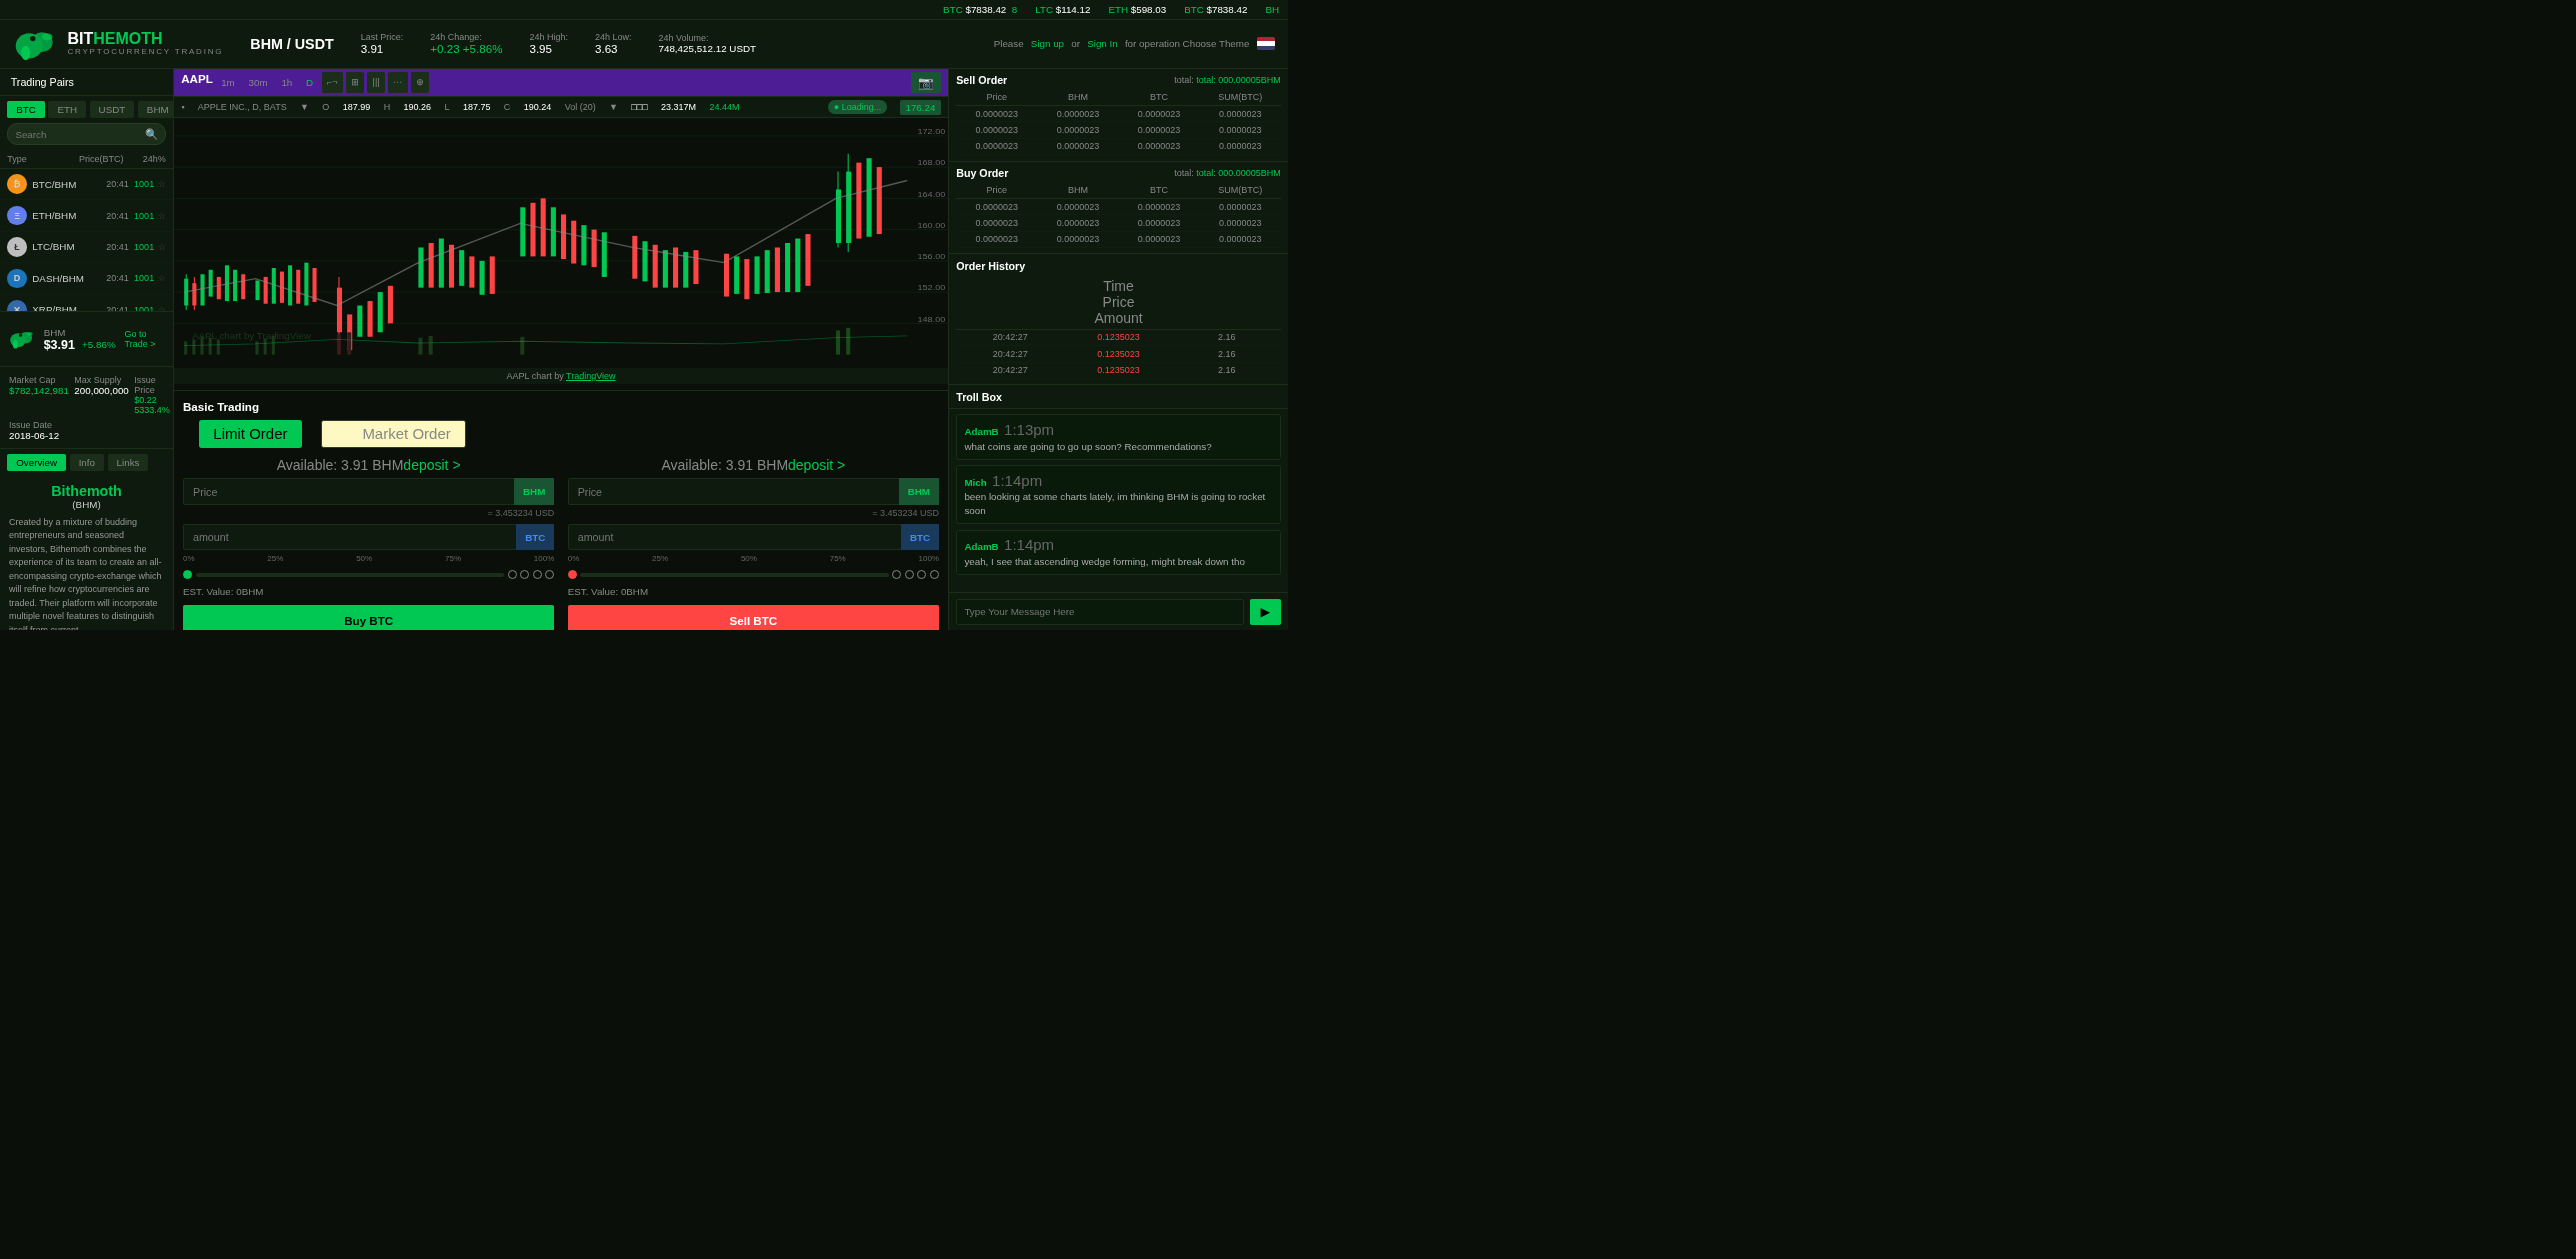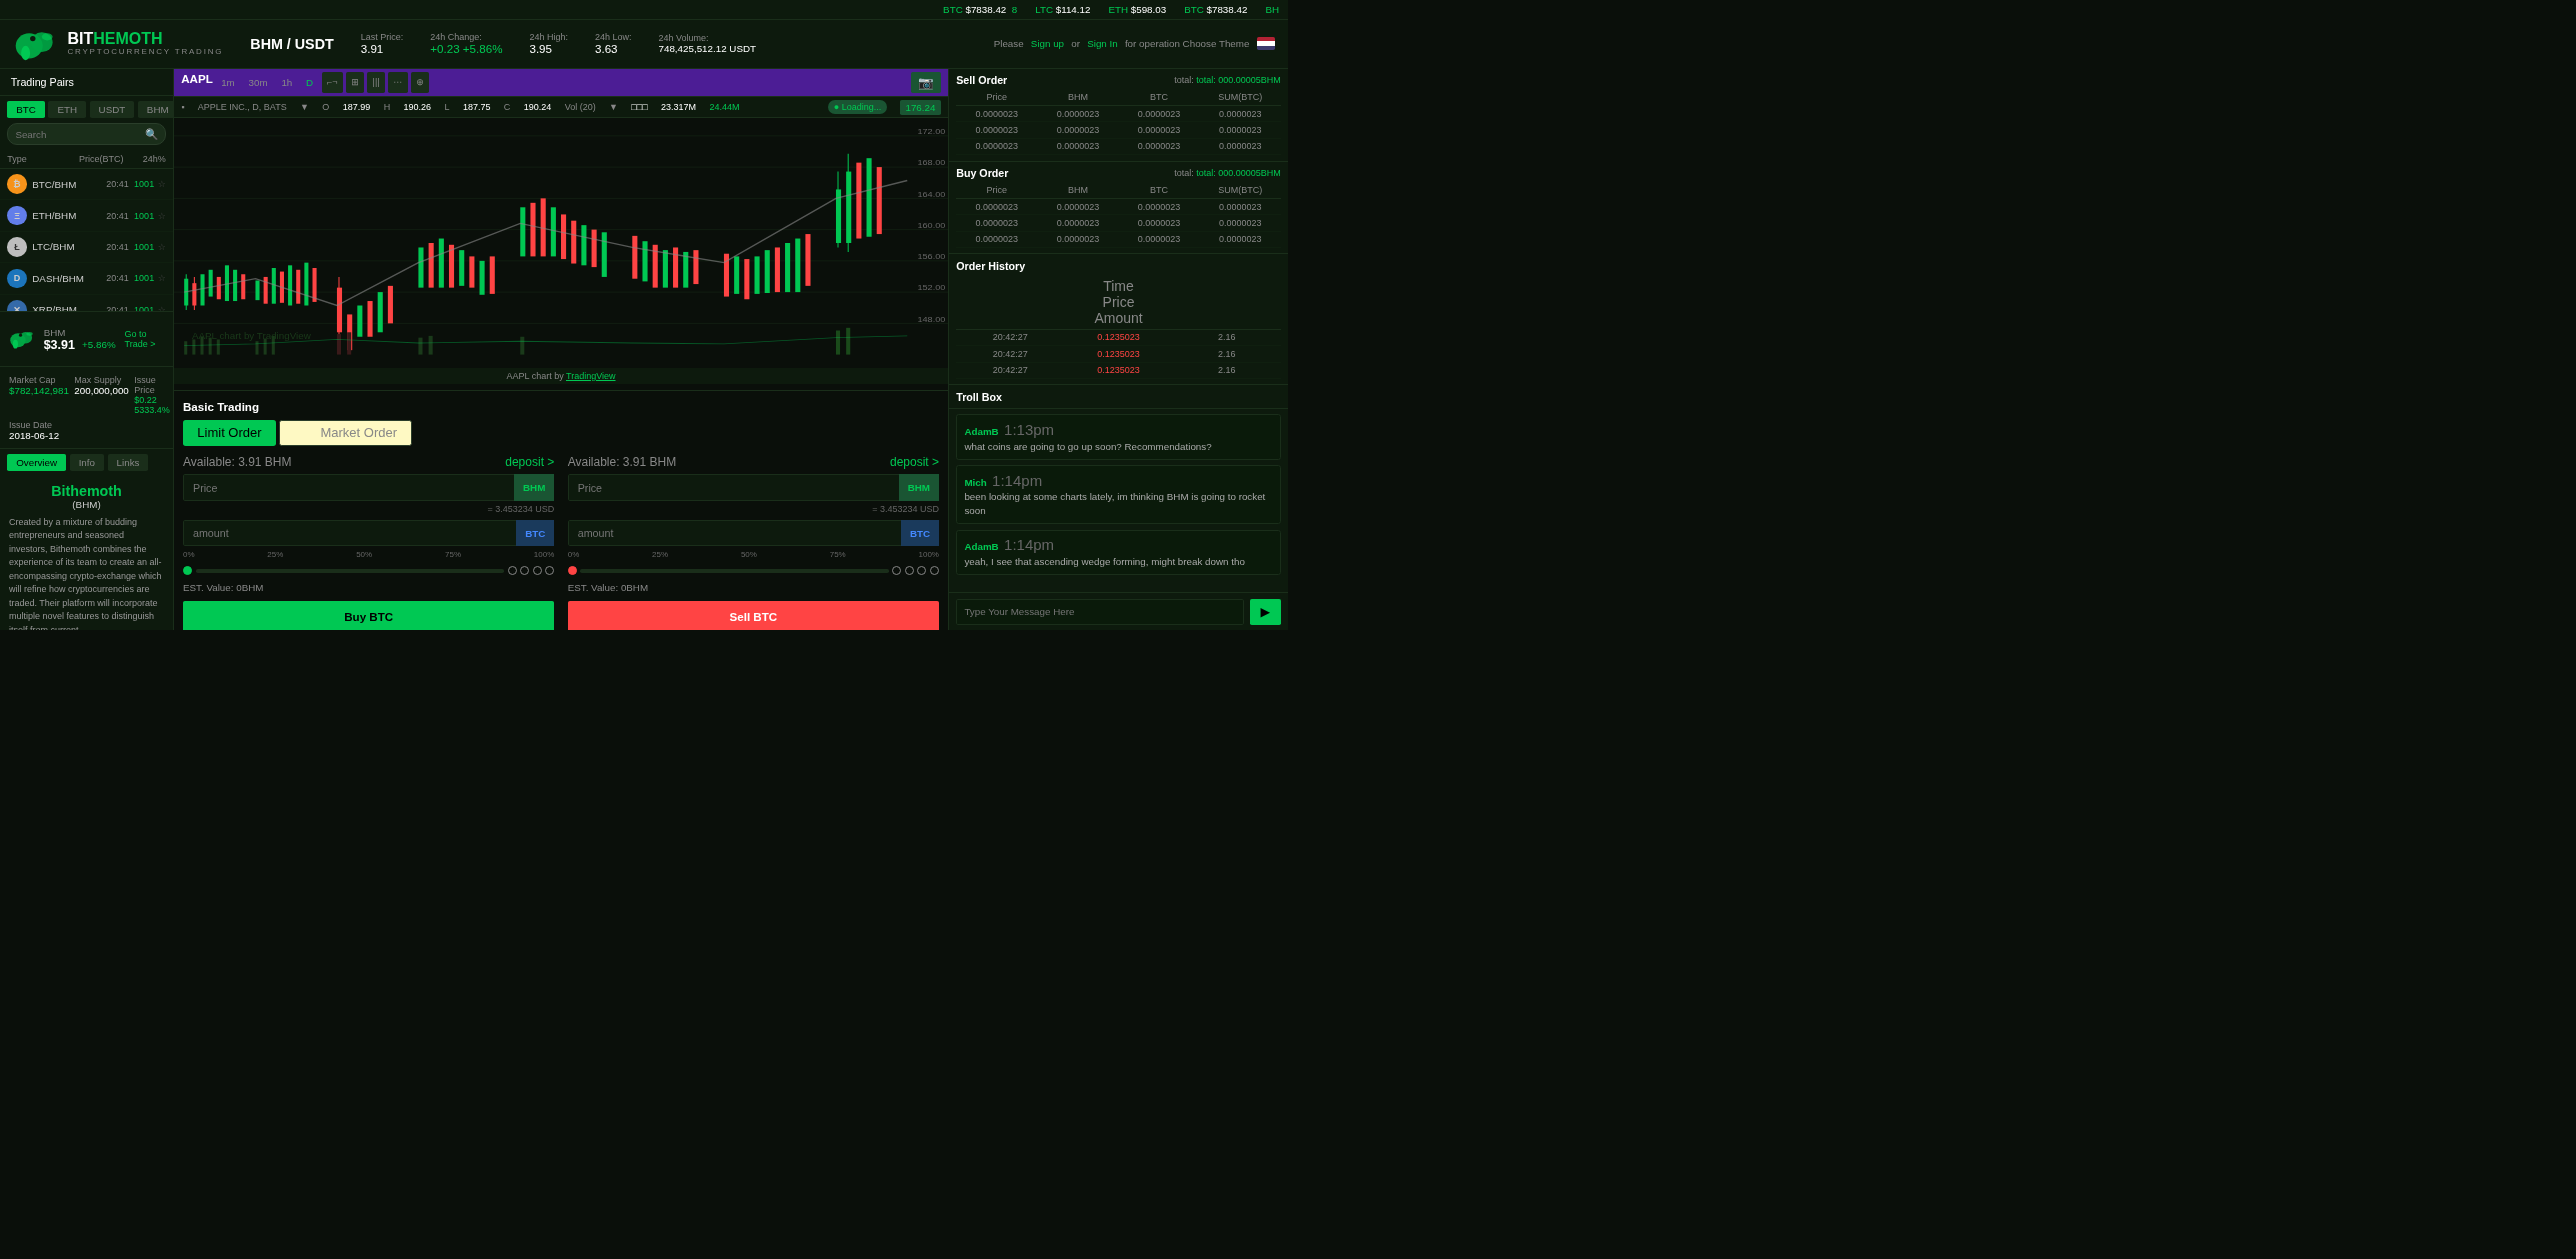--- a/index.html
+++ b/index.html
@@ -351,36 +351,37 @@
     }
     .order-tabs {
       display: flex;
       gap: 3.6px;
       margin-bottom: 9px;
     }
     .order-tab {
       padding: 4.5px 14.3px;
       border: none;
       cursor: pointer;
-      font-size: 13px;
+      font-size: 15px;
       border-radius: 2.7px;
+      margin-left: 16px;
     }
     .order-tab.active { background: #00c853; color: #000; }
     .order-tab.inactive { background: #fef9c3; color: #888; border: 0.9px solid #2a3e2a; padding-left: 40px; }
 
     .trading-columns {
       display: flex;
       gap: 13.4px;
     }
     .trade-col { flex: 1; }
     .available-row {
       display: flex;
-      justify-content: space-between;
+      justify-content: center;
       margin-bottom: 5.4px;
-      font-size: 12px;
+      font-size: 14px;
       color: #888;
     }
     .deposit-link { color: #00c853; text-decoration: none; }
     .input-row {
       position: relative;
       margin-bottom: 3.6px;
     }
     .trade-input {
       width: 100%;
       background: #0d1a0d;

